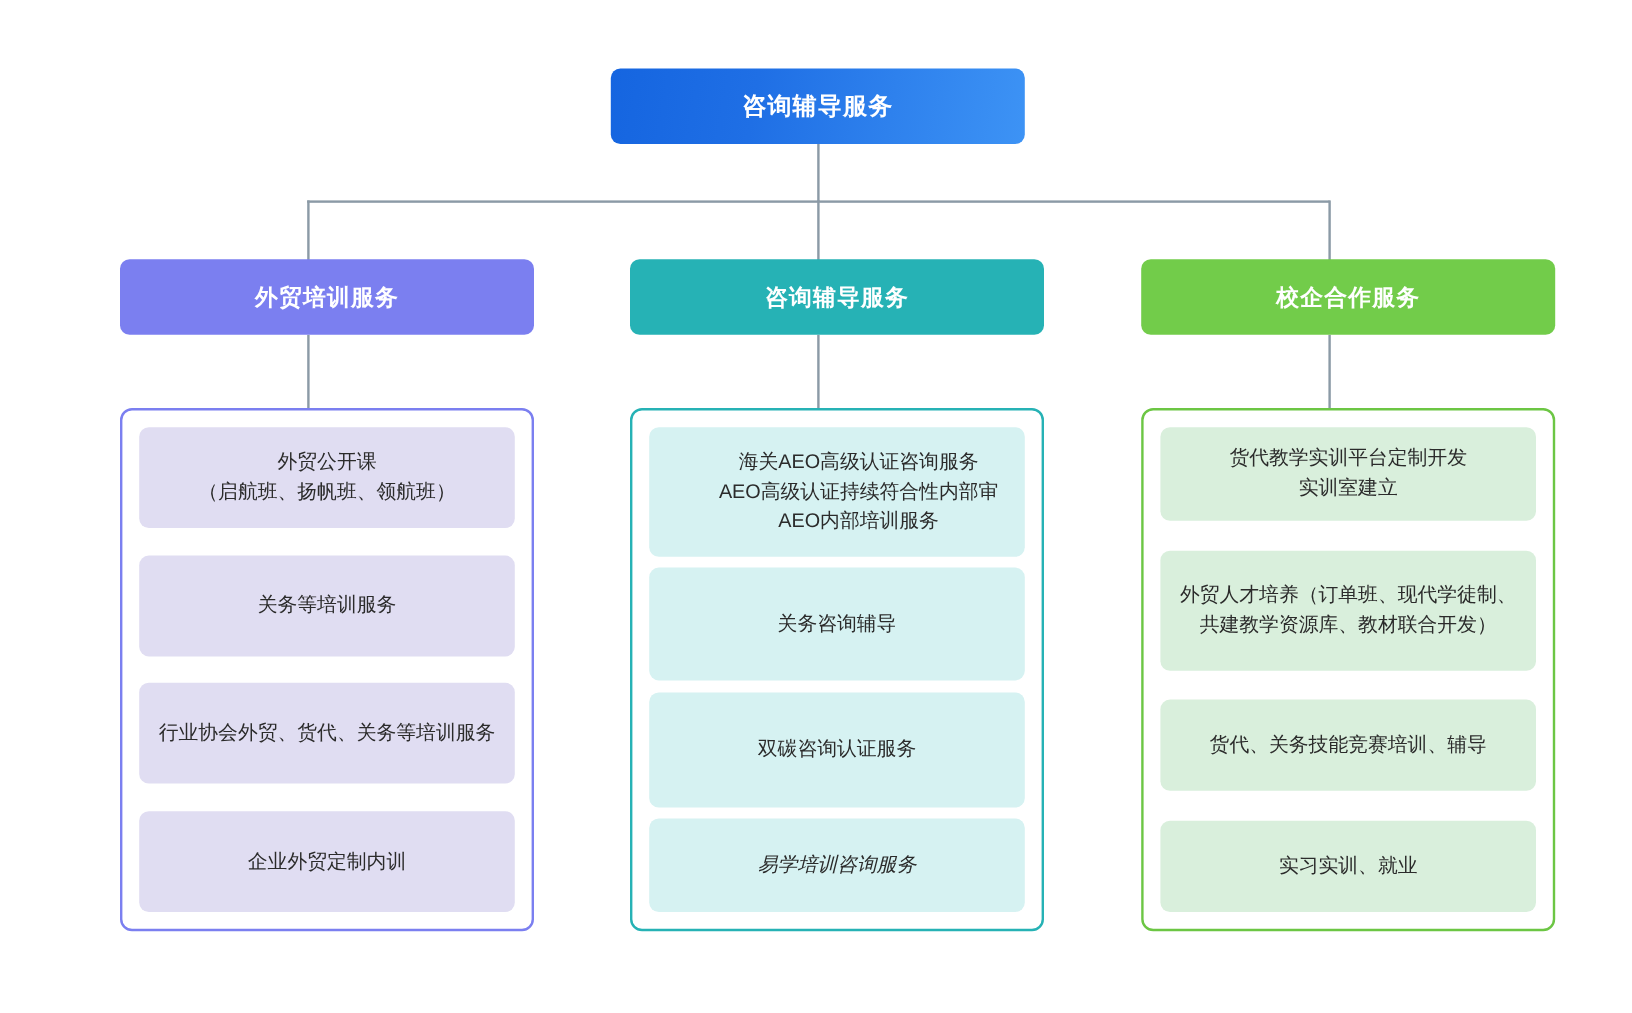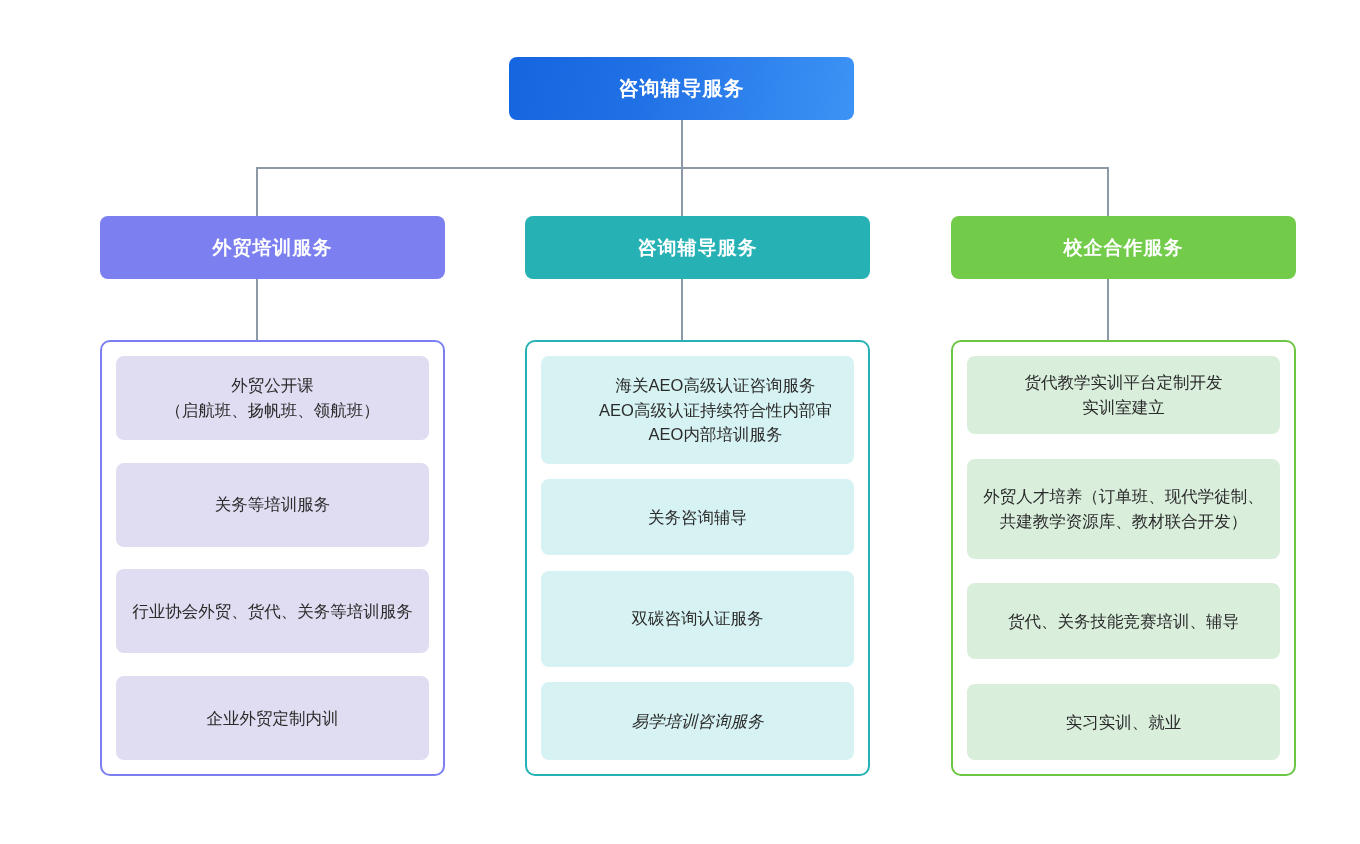--- a/index.html
+++ b/index.html
@@ -123,21 +123,21 @@
   .theme-green .col-body   { border-color: #6cc644; }
   .theme-green .item       { background: #d9efdc; }
 
   
   .col-0 .item:nth-child(1) { height: 84px; }
   .col-0 .item:nth-child(2) { height: 84px; }
   .col-0 .item:nth-child(3) { height: 84px; }
   .col-0 .item:nth-child(4) { height: 84px; }
 
   .col-1 .item:nth-child(1) { height: 108px; padding-left: 48px; }
-  .col-1 .item:nth-child(2) { height: 76px; }
+  .col-1 .item:nth-child(2) { height: 94px; }
   .col-1 .item:nth-child(3) { height: 96px; }
   .col-1 .item:nth-child(4) { height: 78px; font-style: italic; }
 
   .col-2 .item:nth-child(1) { height: 78px; }
   .col-2 .item:nth-child(2) { height: 100px; }
   .col-2 .item:nth-child(3) { height: 76px; }
   .col-2 .item:nth-child(4) { height: 76px; }
 </style>
 </head>
 <body>

